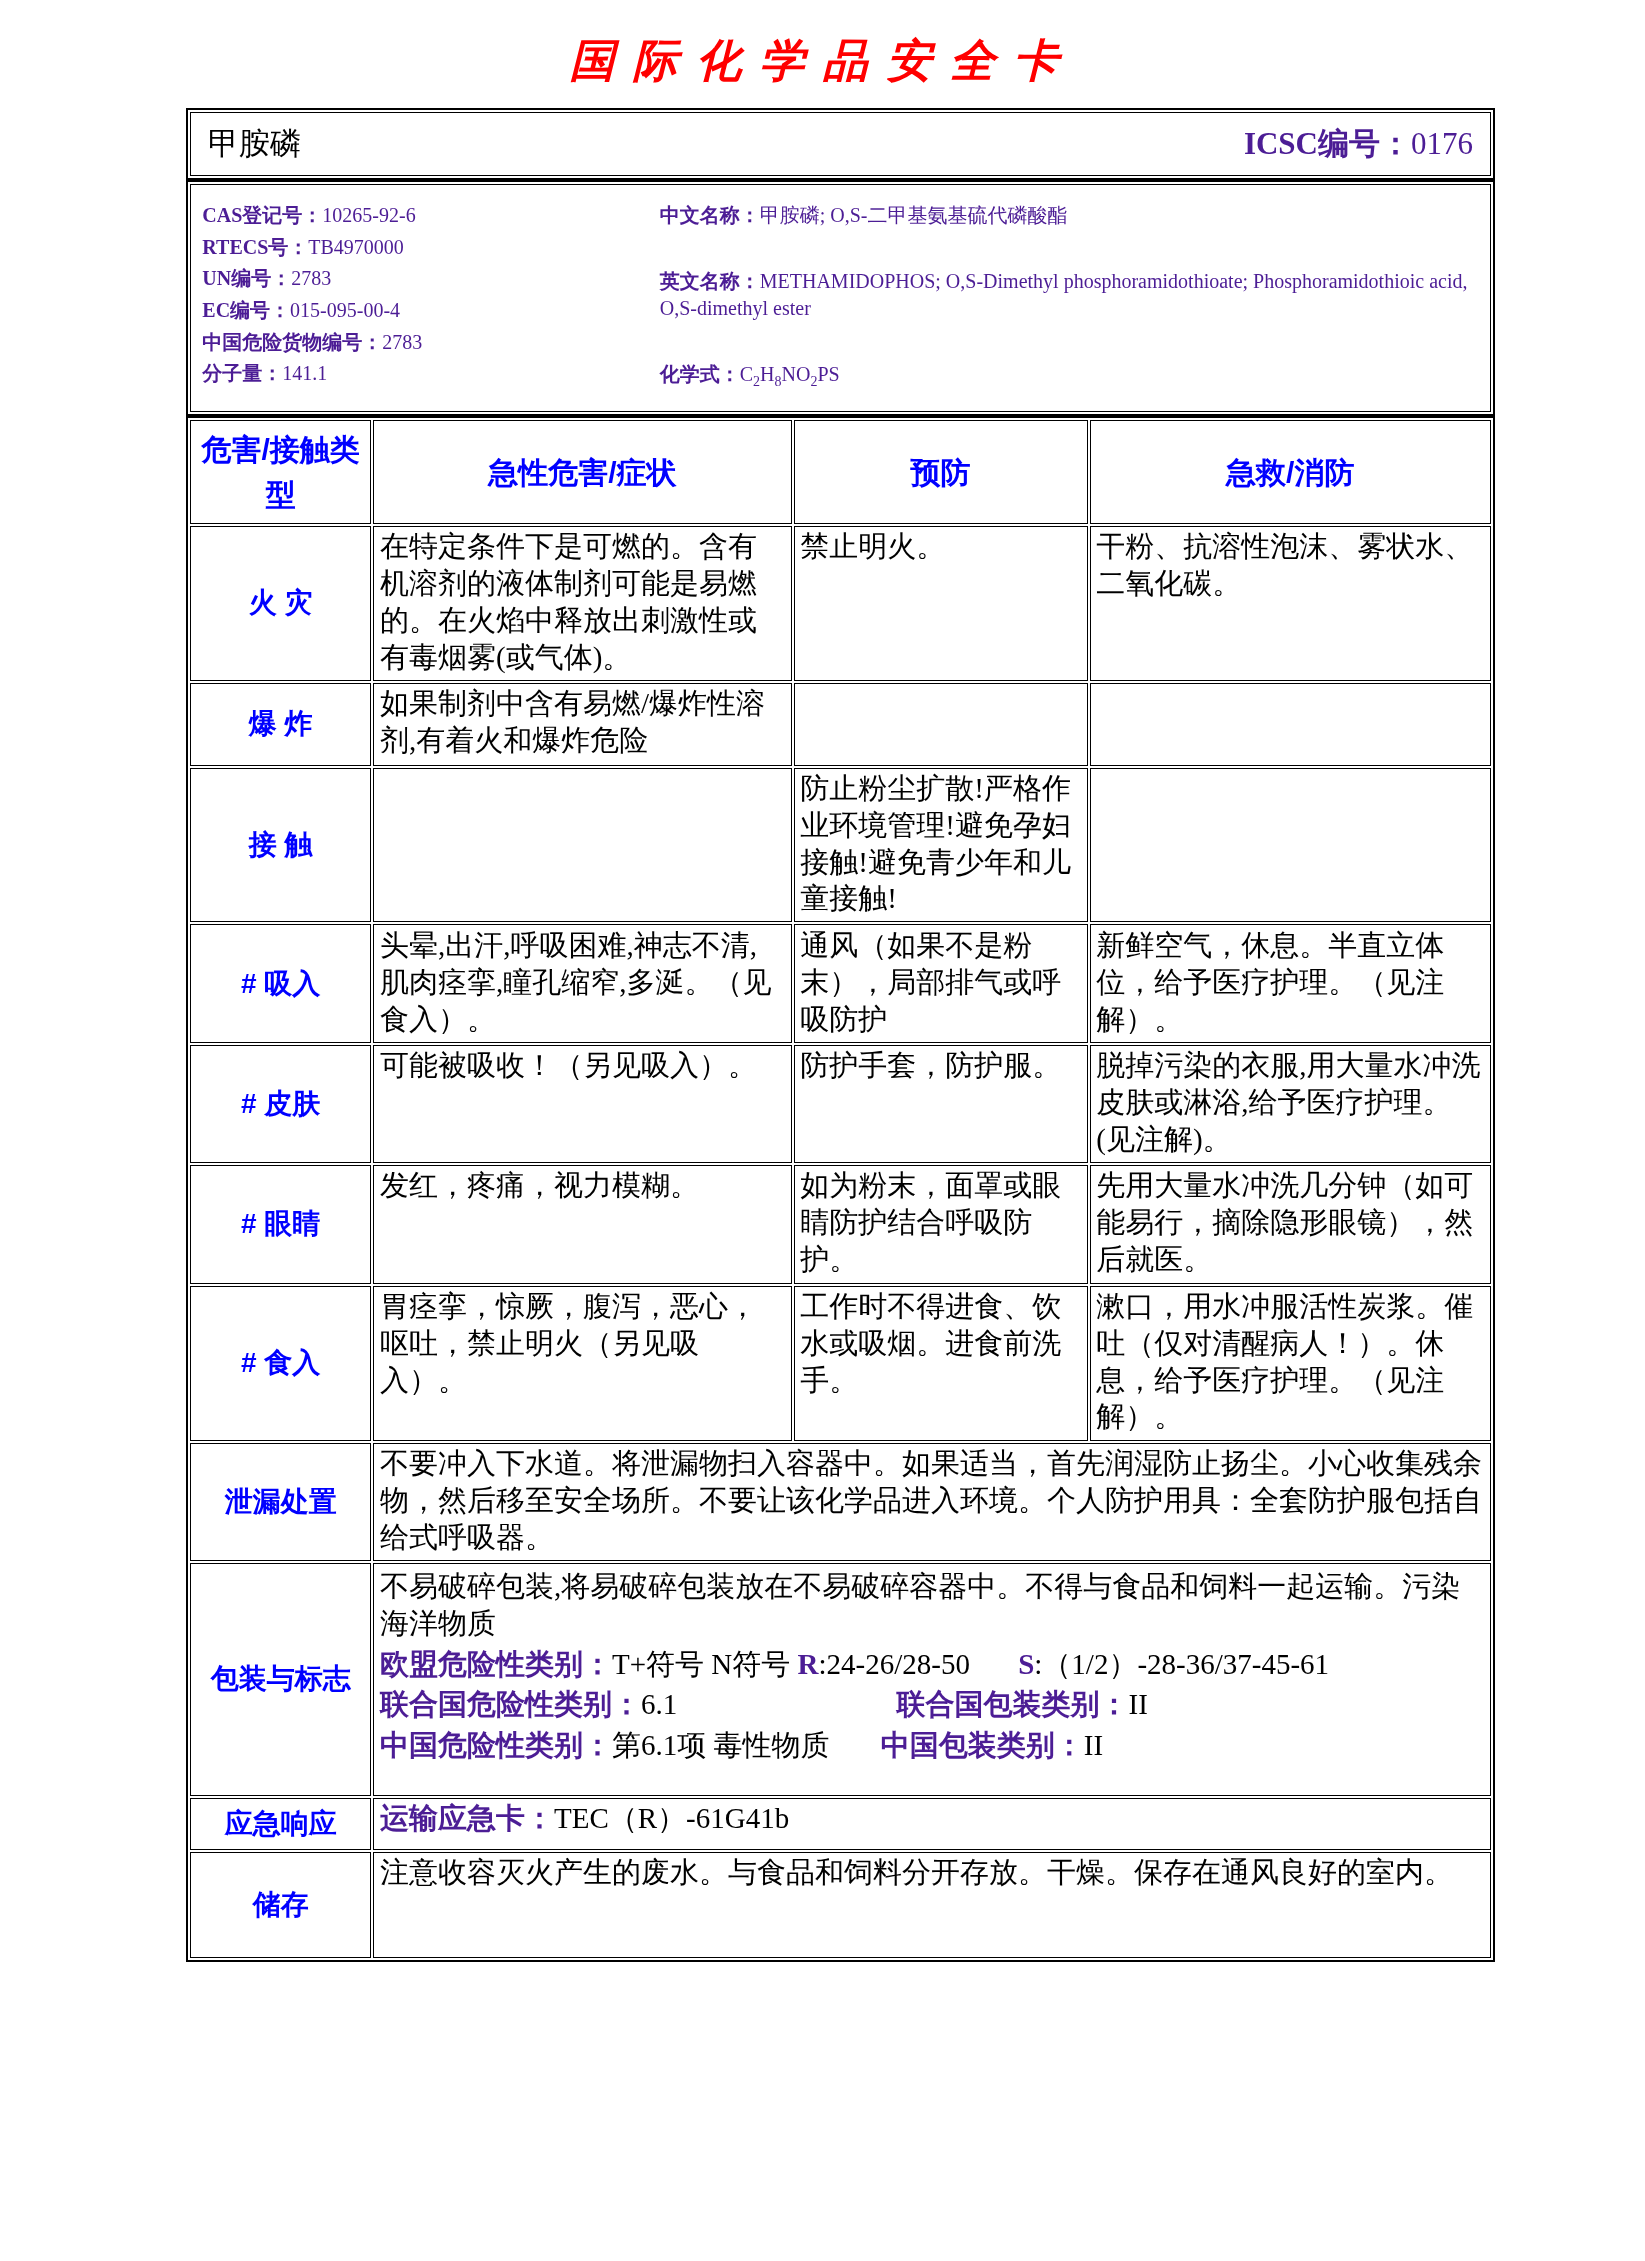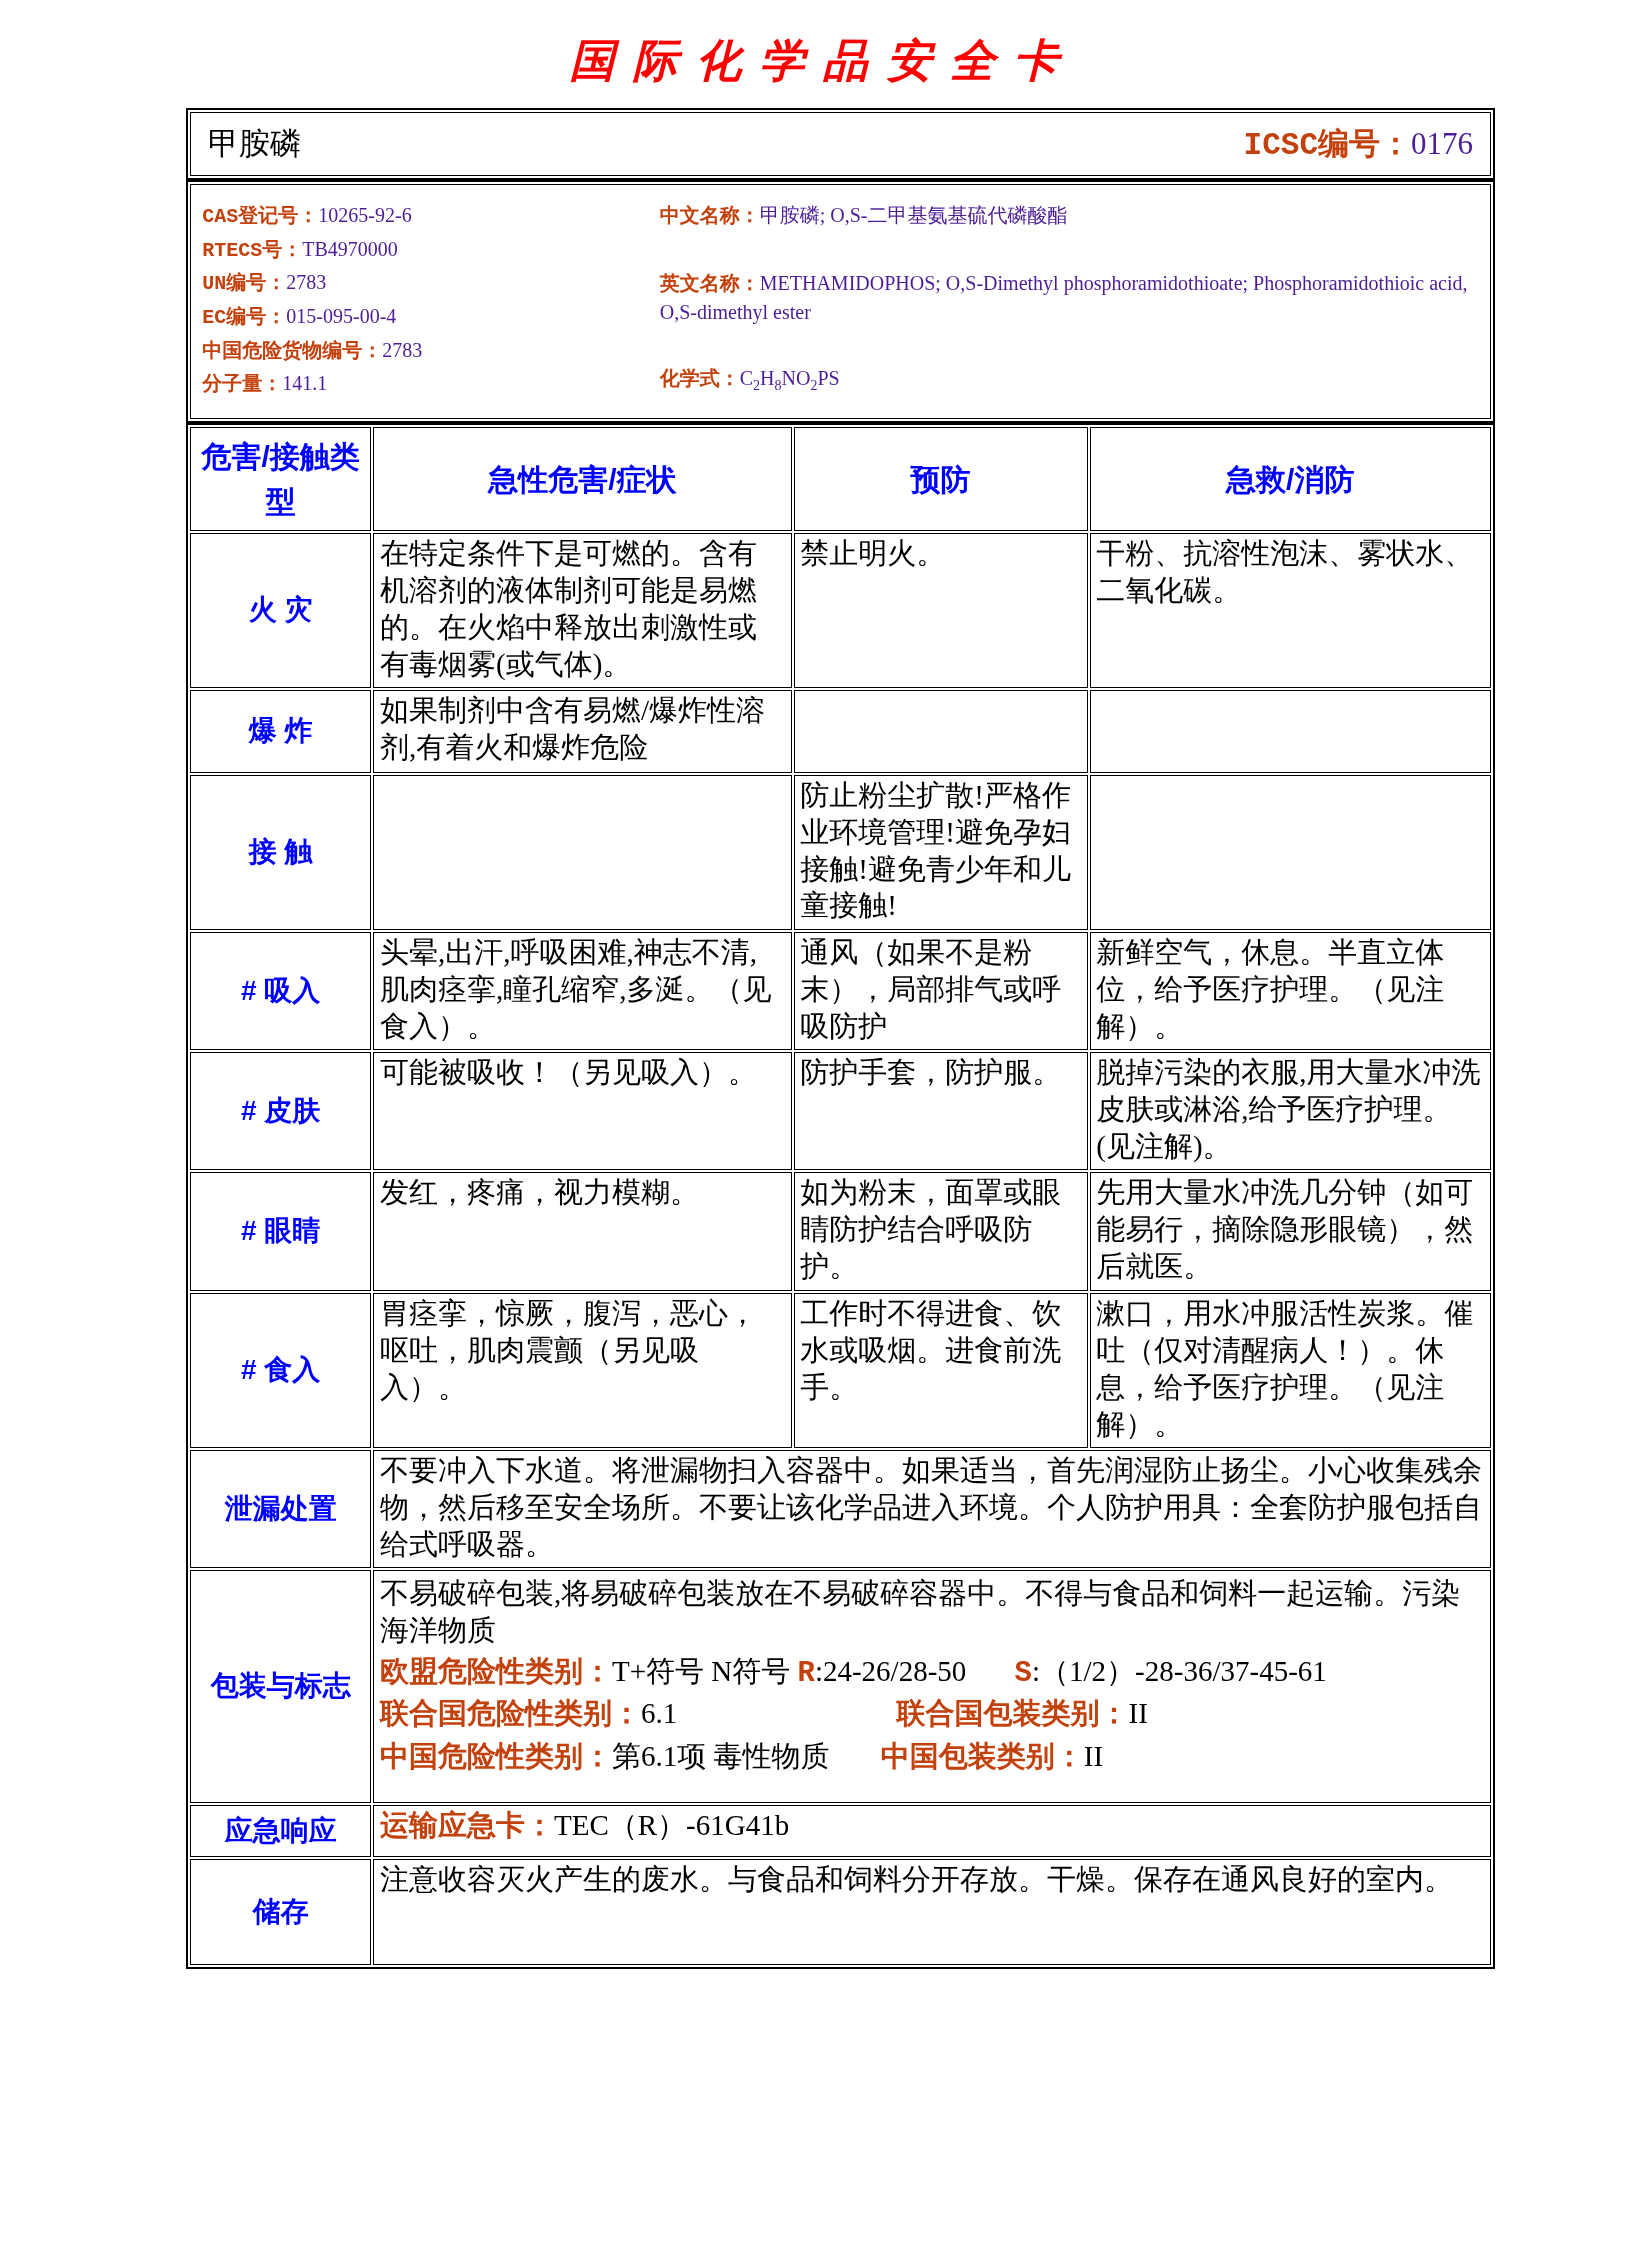--- a/index.html
+++ b/index.html
@@ -42,22 +42,22 @@
   }
   
   .hdr-cell {
     height: 62px;
     padding: 0 17px;
     vertical-align: middle;
     font-size: 31px;
   }
   .hdr-flex { display: flex; justify-content: space-between; align-items: center; }
   .blue-label {
-    color: #c2410c;
-    font-family: Liberation Mono, monospace;
+    color: #4c1d95;
+    font-family: Liberation Serif, serif;
     font-weight: bold;
   }
   .black-val { color: #4c1d95; font-family: "Liberation Serif", "DejaVu Serif", serif; font-weight: normal; }
   
   .info-cell { padding: 10px 7px 12.7px 11.3px; vertical-align: top; font-size: 20px; }
   .info-flex { display: flex; }
   .info-left { width: 36%; }
   .info-right { width: 64%; padding-right: 10px; }
   .info-line { margin: 9.2px 0; line-height: 1.12; }
   .info-para { margin: 7px 0; line-height: 1.32; }
@@ -195,21 +195,21 @@
 
     <tr style="height:119px;">
       <td class="lbl-cell"># 眼睛</td>
       <td class="content-cell">发红，疼痛，视力模糊。</td>
       <td class="content-cell">如为粉末，面罩或眼睛防护结合呼吸防护。</td>
       <td class="content-cell">先用大量水冲洗几分钟（如可能易行，摘除隐形眼镜），然后就医。</td>
     </tr>
 
     <tr style="height:145px;">
       <td class="lbl-cell"># 食入</td>
-      <td class="content-cell">胃痉挛，惊厥，腹泻，恶心，呕吐，肌肉震颤（另见吸入）。</td>
+      <td class="content-cell">胃痉挛，惊厥，腹泻，恶心，呕吐，禁止明火（另见吸入）。</td>
       <td class="content-cell">工作时不得进食、饮水或吸烟。进食前洗手。</td>
       <td class="content-cell">漱口，用水冲服活性炭浆。催吐（仅对清醒病人！）。休息，给予医疗护理。（见注解）。</td>
     </tr>
 
     <tr style="height:117px;">
       <td class="lbl-cell">泄漏处置</td>
       <td class="content-cell" colspan="3">不要冲入下水道。将泄漏物扫入容器中。如果适当，首先润湿防止扬尘。小心收集残余物，然后移至安全场所。不要让该化学品进入环境。个人防护用具：全套防护服包括自给式呼吸器。</td>
     </tr>
 
     <tr style="height:233px;">

